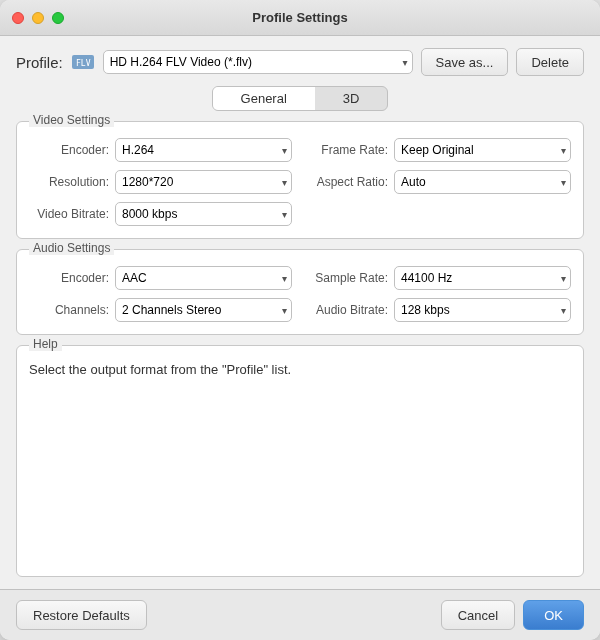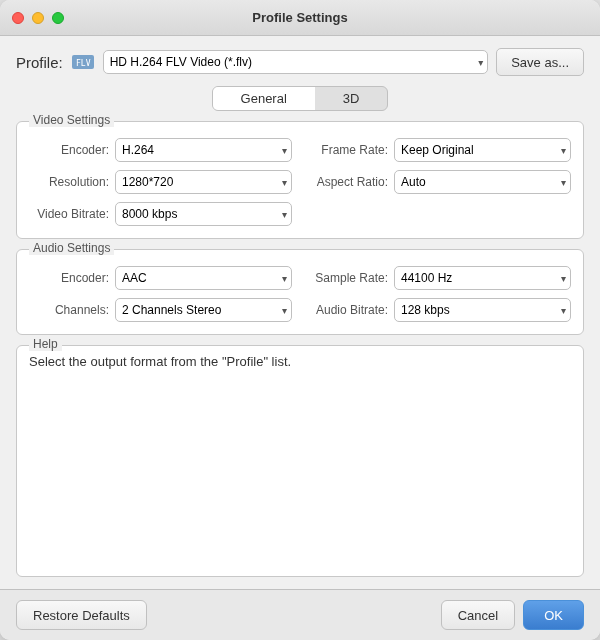--- a/index.html
+++ b/index.html
@@ -195,20 +195,21 @@
     .help-section {
       border: 1px solid #c8c8c8;
       border-radius: 6px;
       background: white;
       padding: 8px 12px 12px;
       position: relative;
       flex: 1;
     }
 
     .help-text {
+      margin-top: 8px;
       font-size: 13px;
       color: #333;
     }
 
     .bottom-bar {
       border-top: 1px solid #c0c0c0;
       background: #e8e8e8;
       padding: 10px 16px;
       display: flex;
       justify-content: space-between;
@@ -278,20 +279,21 @@
           <rect x="0" y="2" width="22" height="14" rx="2" fill="#5a8fc0" opacity="0.8"></rect>
           <text x="4" y="13" font-size="8" fill="white" font-family="monospace">FLV</text>
         </svg>
       </div>
       <div class="select-wrapper-full" style="flex:1;">
         <select>
           <option>HD H.264 FLV Video (*.flv)</option>
         </select>
       </div>
       <button class="action-btn">Save as...</button>
+      <button class="action-btn">Delete</button>
     </div>
 
     <div class="tabs-row">
       <div class="tab-group">
         <button class="tab-btn active">General</button>
         <button class="tab-btn">3D</button>
       </div>
     </div>
 
     <div class="section">

